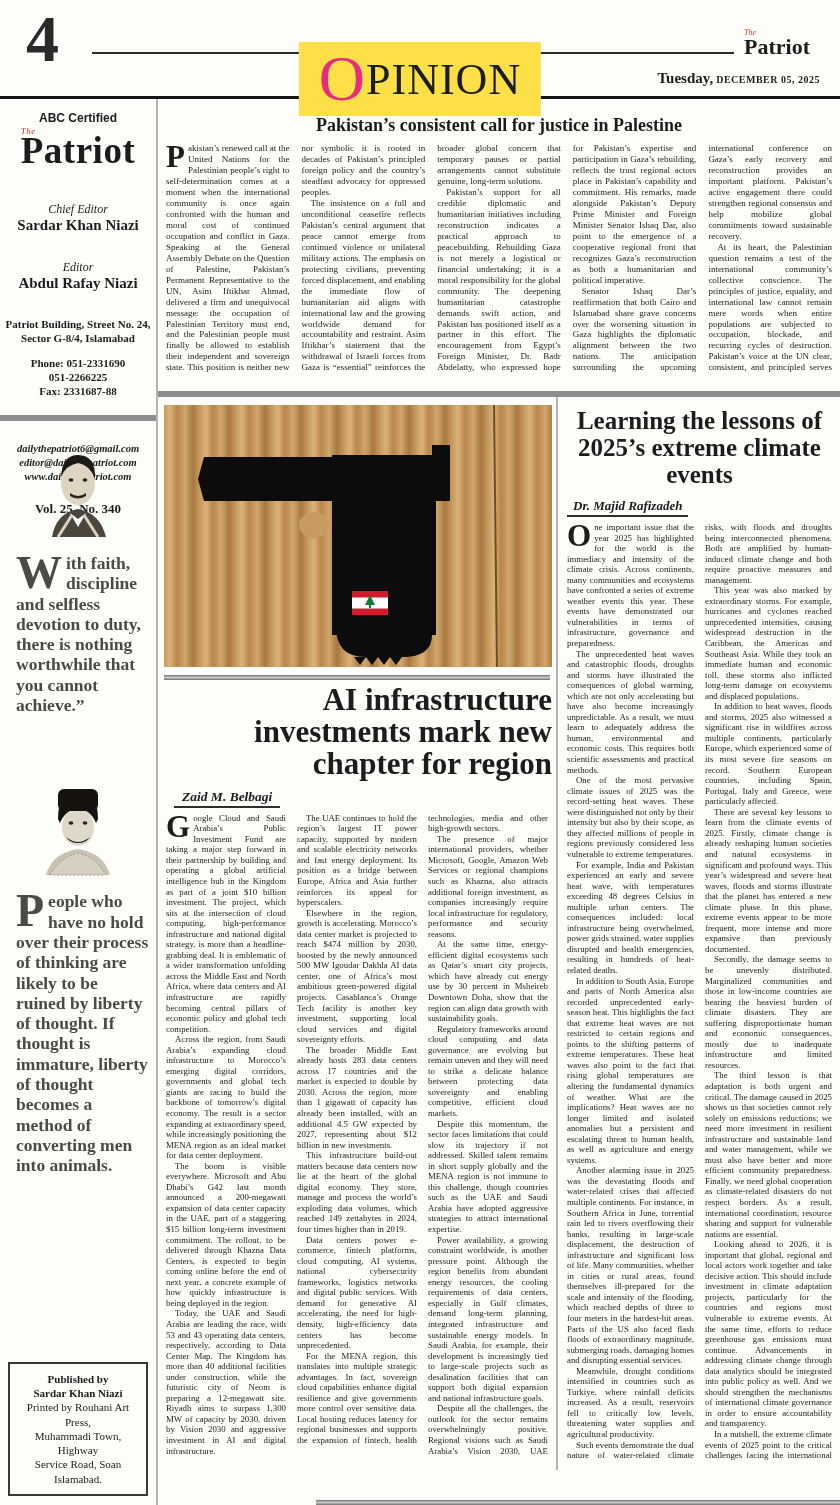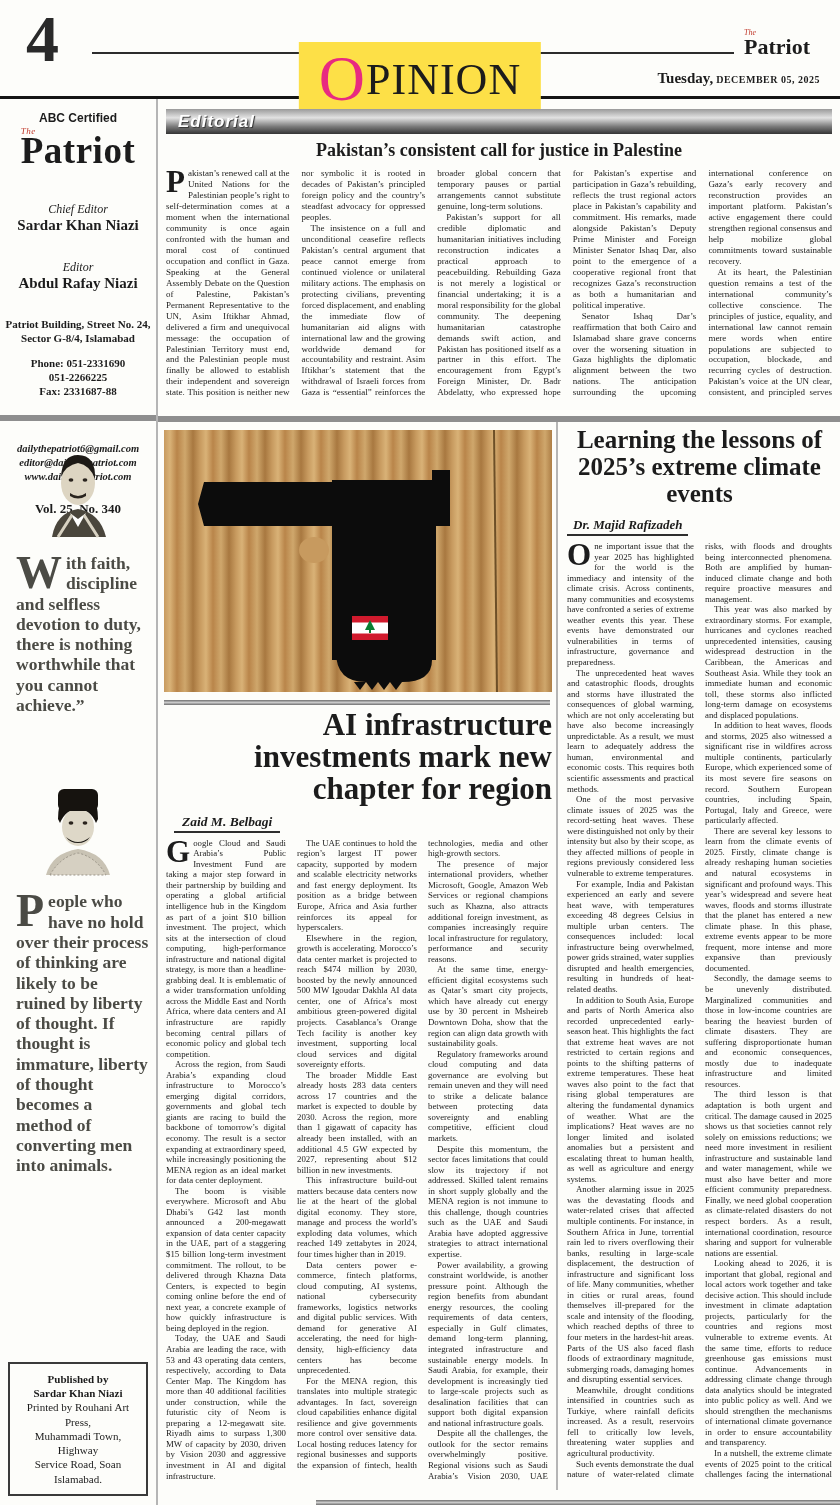--- a/index.html
+++ b/index.html
@@ -50,21 +50,21 @@
                   font-size:17px;padding-left:12px;letter-spacing:1px;text-shadow:1px 1px 1px #333;}
   .ed-headline{text-align:center;font-size:18px;font-weight:bold;margin:6px 0 7px;}
   .body-cols{text-align:justify;overflow:hidden;}
   .body-cols p{margin:0;text-indent:9px;}
   .body-cols p:first-child{text-indent:0;}
   .dropcap p:first-child::first-letter{float:left;font-size:31px;line-height:.78;padding:2px 3px 0 0;font-weight:bold;}
   .ed-body{column-count:5;column-gap:12px;font-size:9px;line-height:1.22;height:240px;}
   
   .mid{display:flex;}
   .left-sub{width:398px;box-sizing:border-box;}
-  .climate{width:284px;box-sizing:border-box;border-left:2px solid #b5b5b5;padding:0 8px 0 9px;}
+  .climate{width:284px;box-sizing:border-box;border-left:2px solid #b5b5b5;padding:6px 8px 0 9px;}
   .illus{height:262px;margin:8px 4px 0 6px;position:relative;overflow:hidden;
          background:repeating-linear-gradient(90deg,#c79a5f 0px,#d9b277 6px,#b9854a 13px,#cfa76c 21px,#a87840 29px,#c79a5f 36px);}
   .illus svg{position:absolute;left:0;top:0;}
   .sec-bar{height:5px;background:linear-gradient(180deg,#6f6f6f,#c9c9c9,#6f6f6f);margin:8px 6px 4px 6px;}
   
   .ai-headline{text-align:right;font-size:31px;font-weight:bold;line-height:1.04;margin:4px 4px 6px;}
   .author{font-weight:bold;font-style:italic;font-size:13.5px;border-bottom:2px solid #2e2e2e;
           display:inline-block;padding:0 8px 1px;margin:0 0 5px 16px;}
   .ai-body{column-count:3;column-gap:11px;font-size:8.8px;line-height:1.2;height:652px;padding:0 8px;}
   
@@ -148,23 +148,20 @@
       <div class="b">Sardar Khan Niazi</div>
       <div>Printed by Rouhani Art Press,</div>
       <div>Muhammadi Town, Highway</div>
       <div>Service Road, Soan Islamabad.</div>
     </div>
   </div>
 
   <div class="content">
 
     <div class="editorial-sec">
-      <div class="ed-banner">
-        <span>Editorial</span>
-      </div>
       <div class="ed-headline">Pakistan’s consistent call for justice in Palestine</div>
       <div class="ed-body body-cols dropcap">
           <p>Pakistan’s renewed call at the United Nations for the Palestinian people’s right to self-determination comes at a moment when the international community is once again confronted with the human and moral cost of continued occupation and conflict in Gaza. Speaking at the General Assembly Debate on the Question of Palestine, Pakistan’s Permanent Representative to the UN, Asim Iftikhar Ahmad, delivered a firm and unequivocal message: the occupation of Palestinian Territory must end, and the Palestinian people must finally be allowed to establish their independent and sovereign state. This position is neither new nor symbolic it is rooted in decades of Pakistan’s principled foreign policy and the country’s steadfast advocacy for oppressed peoples.</p>
           <p>The insistence on a full and unconditional ceasefire reflects Pakistan’s central argument that peace cannot emerge from continued violence or unilateral military actions. The emphasis on protecting civilians, preventing forced displacement, and enabling the immediate flow of humanitarian aid aligns with international law and the growing worldwide demand for accountability and restraint. Asim Iftikhar’s statement that the withdrawal of Israeli forces from Gaza is “essential” reinforces the broader global concern that temporary pauses or partial arrangements cannot substitute genuine, long-term solutions.</p>
           <p>Pakistan’s support for all credible diplomatic and humanitarian initiatives including reconstruction indicates a practical approach to peacebuilding. Rebuilding Gaza is not merely a logistical or financial undertaking; it is a moral responsibility for the global community. The deepening humanitarian catastrophe demands swift action, and Pakistan has positioned itself as a partner in this effort. The encouragement from Egypt’s Foreign Minister, Dr. Badr Abdelatty, who expressed hope for Pakistan’s expertise and participation in Gaza’s rebuilding, reflects the trust regional actors place in Pakistan’s capability and commitment. His remarks, made alongside Pakistan’s Deputy Prime Minister and Foreign Minister Senator Ishaq Dar, also point to the emergence of a cooperative regional front that recognizes Gaza’s reconstruction as both a humanitarian and political imperative.</p>
           <p>Senator Ishaq Dar’s reaffirmation that both Cairo and Islamabad share grave concerns over the worsening situation in Gaza highlights the diplomatic alignment between the two nations. The anticipation surrounding the upcoming international conference on Gaza’s early recovery and reconstruction provides an important platform. Pakistan’s active engagement there could strengthen regional consensus and help mobilize global commitments toward sustainable recovery.</p>
           <p>At its heart, the Palestinian question remains a test of the international community’s collective conscience. The principles of justice, equality, and international law cannot remain mere words when entire populations are subjected to occupation, blockade, and recurring cycles of destruction. Pakistan’s voice at the UN clear, consistent, and principled serves as a reminder that global peace is tied to the resolution of long-standing injustices.</p>
         </div>
     </div>
 

